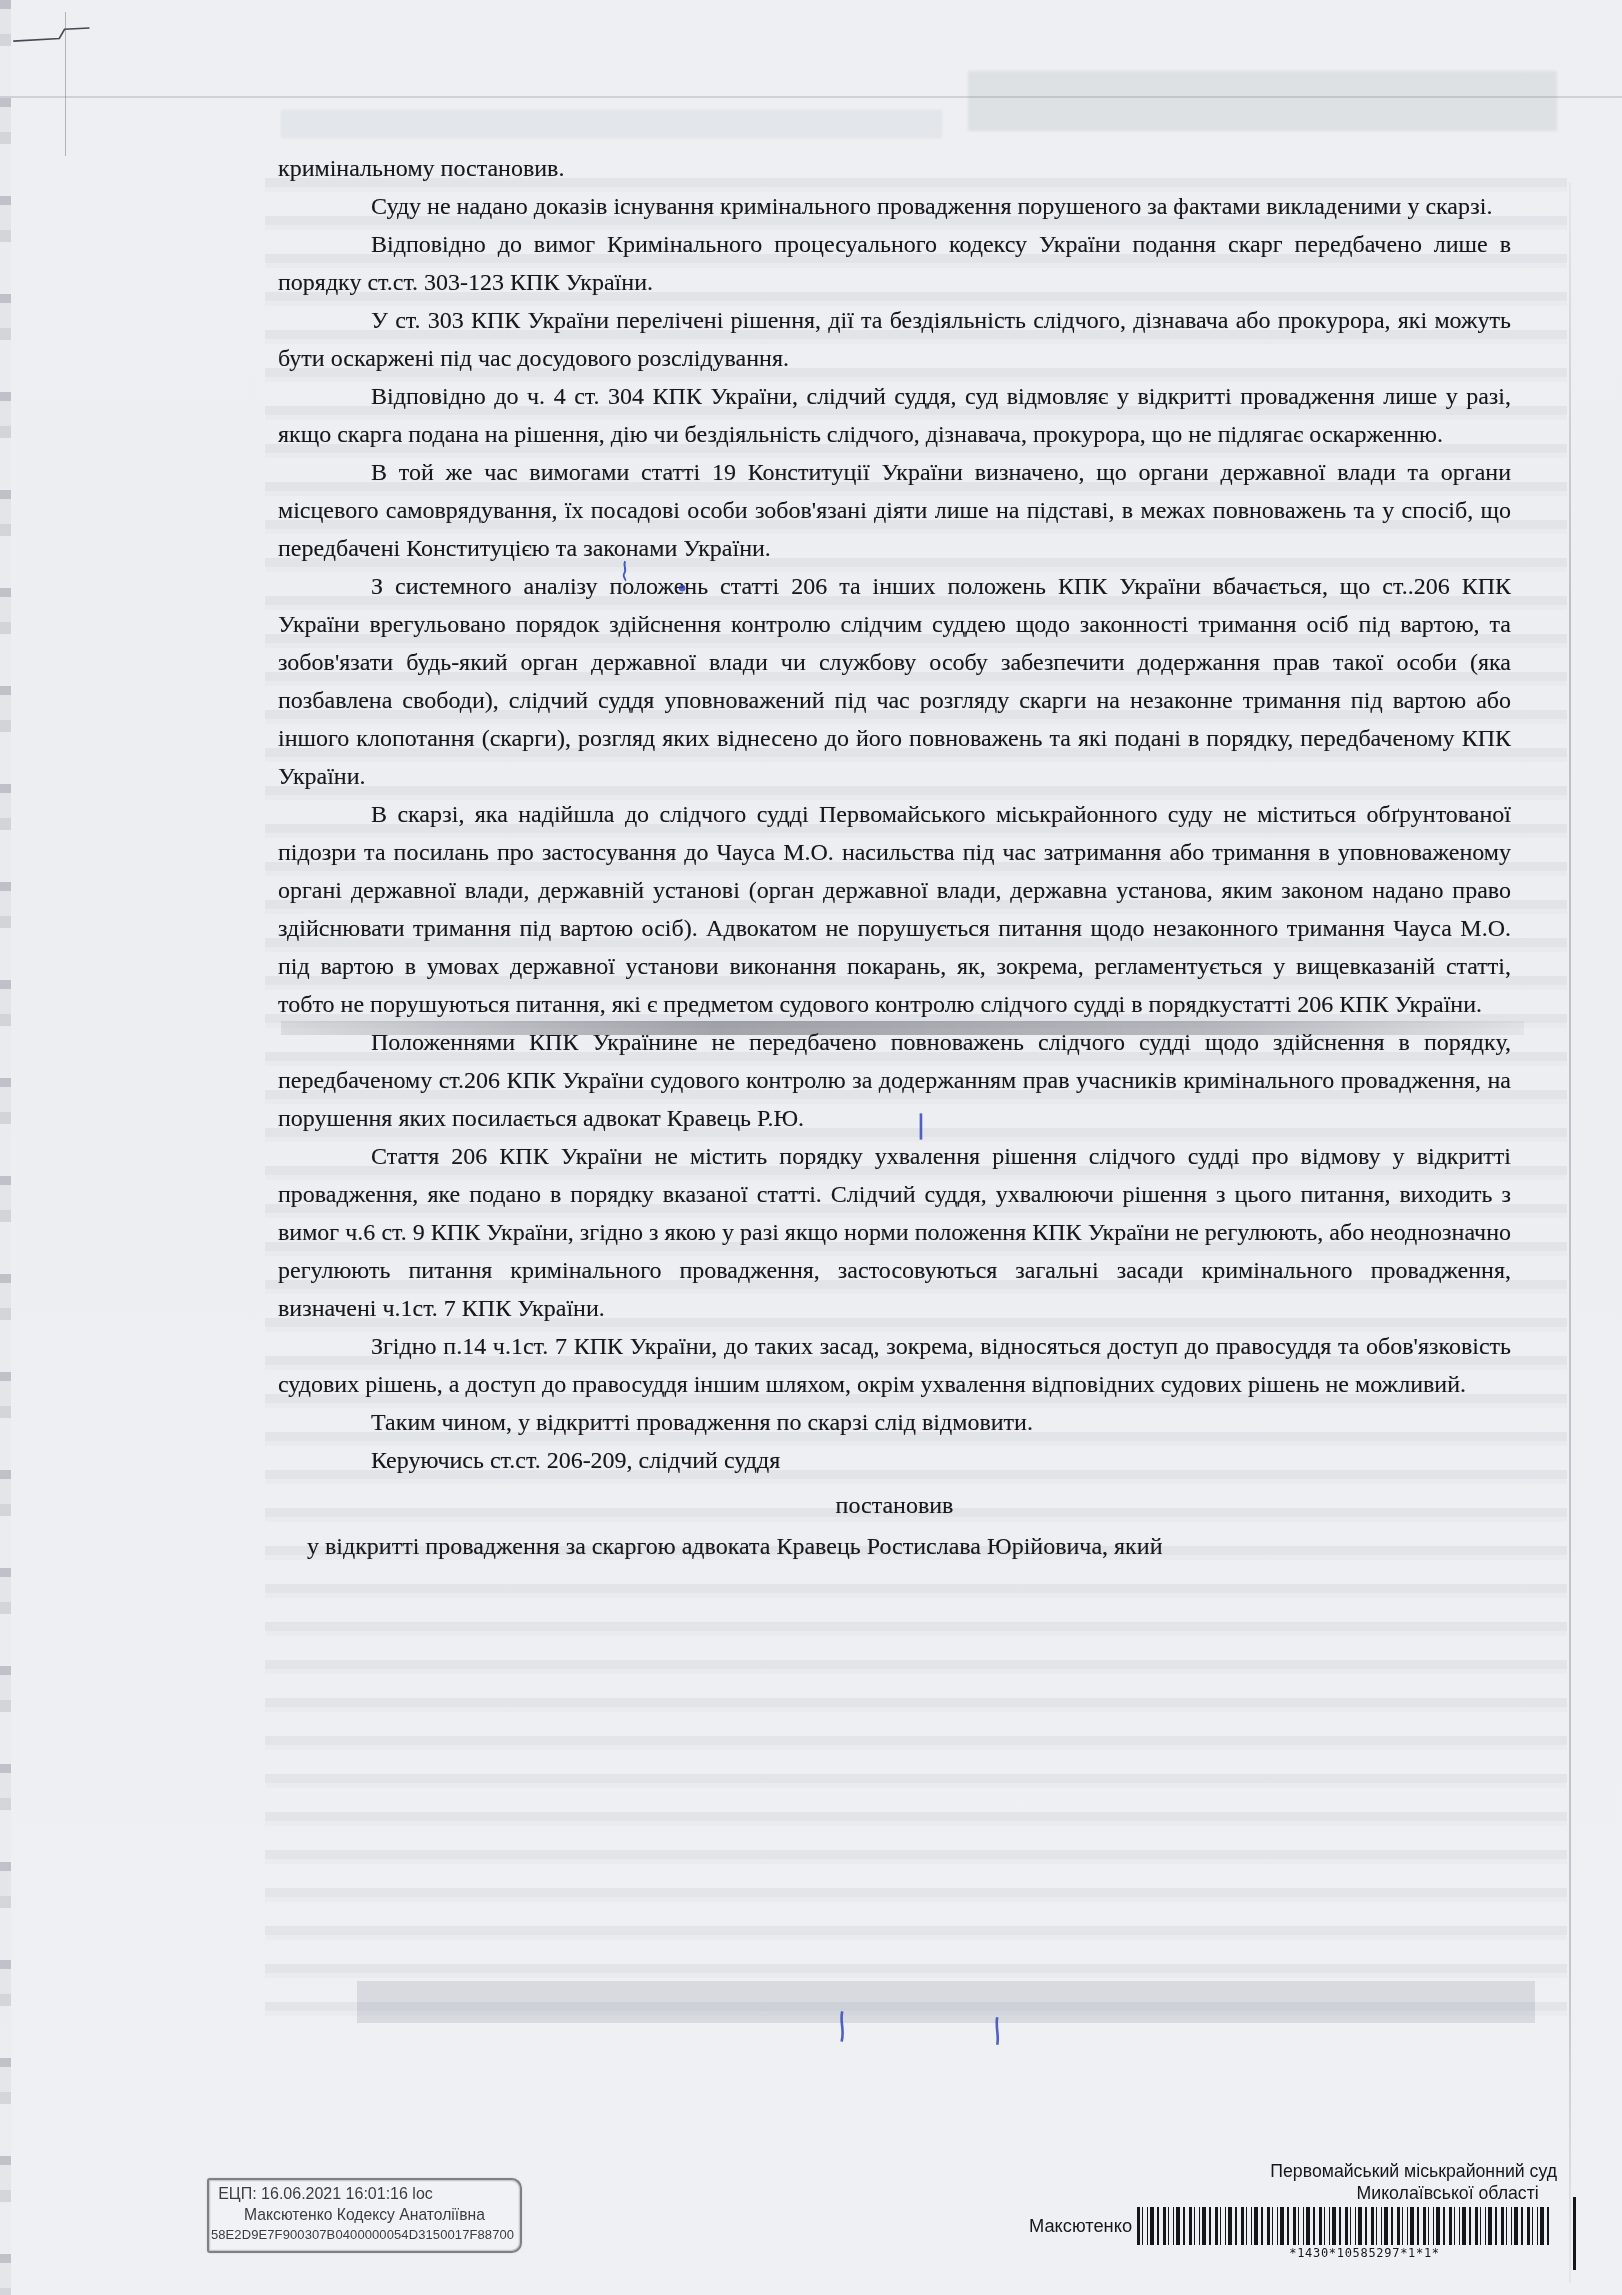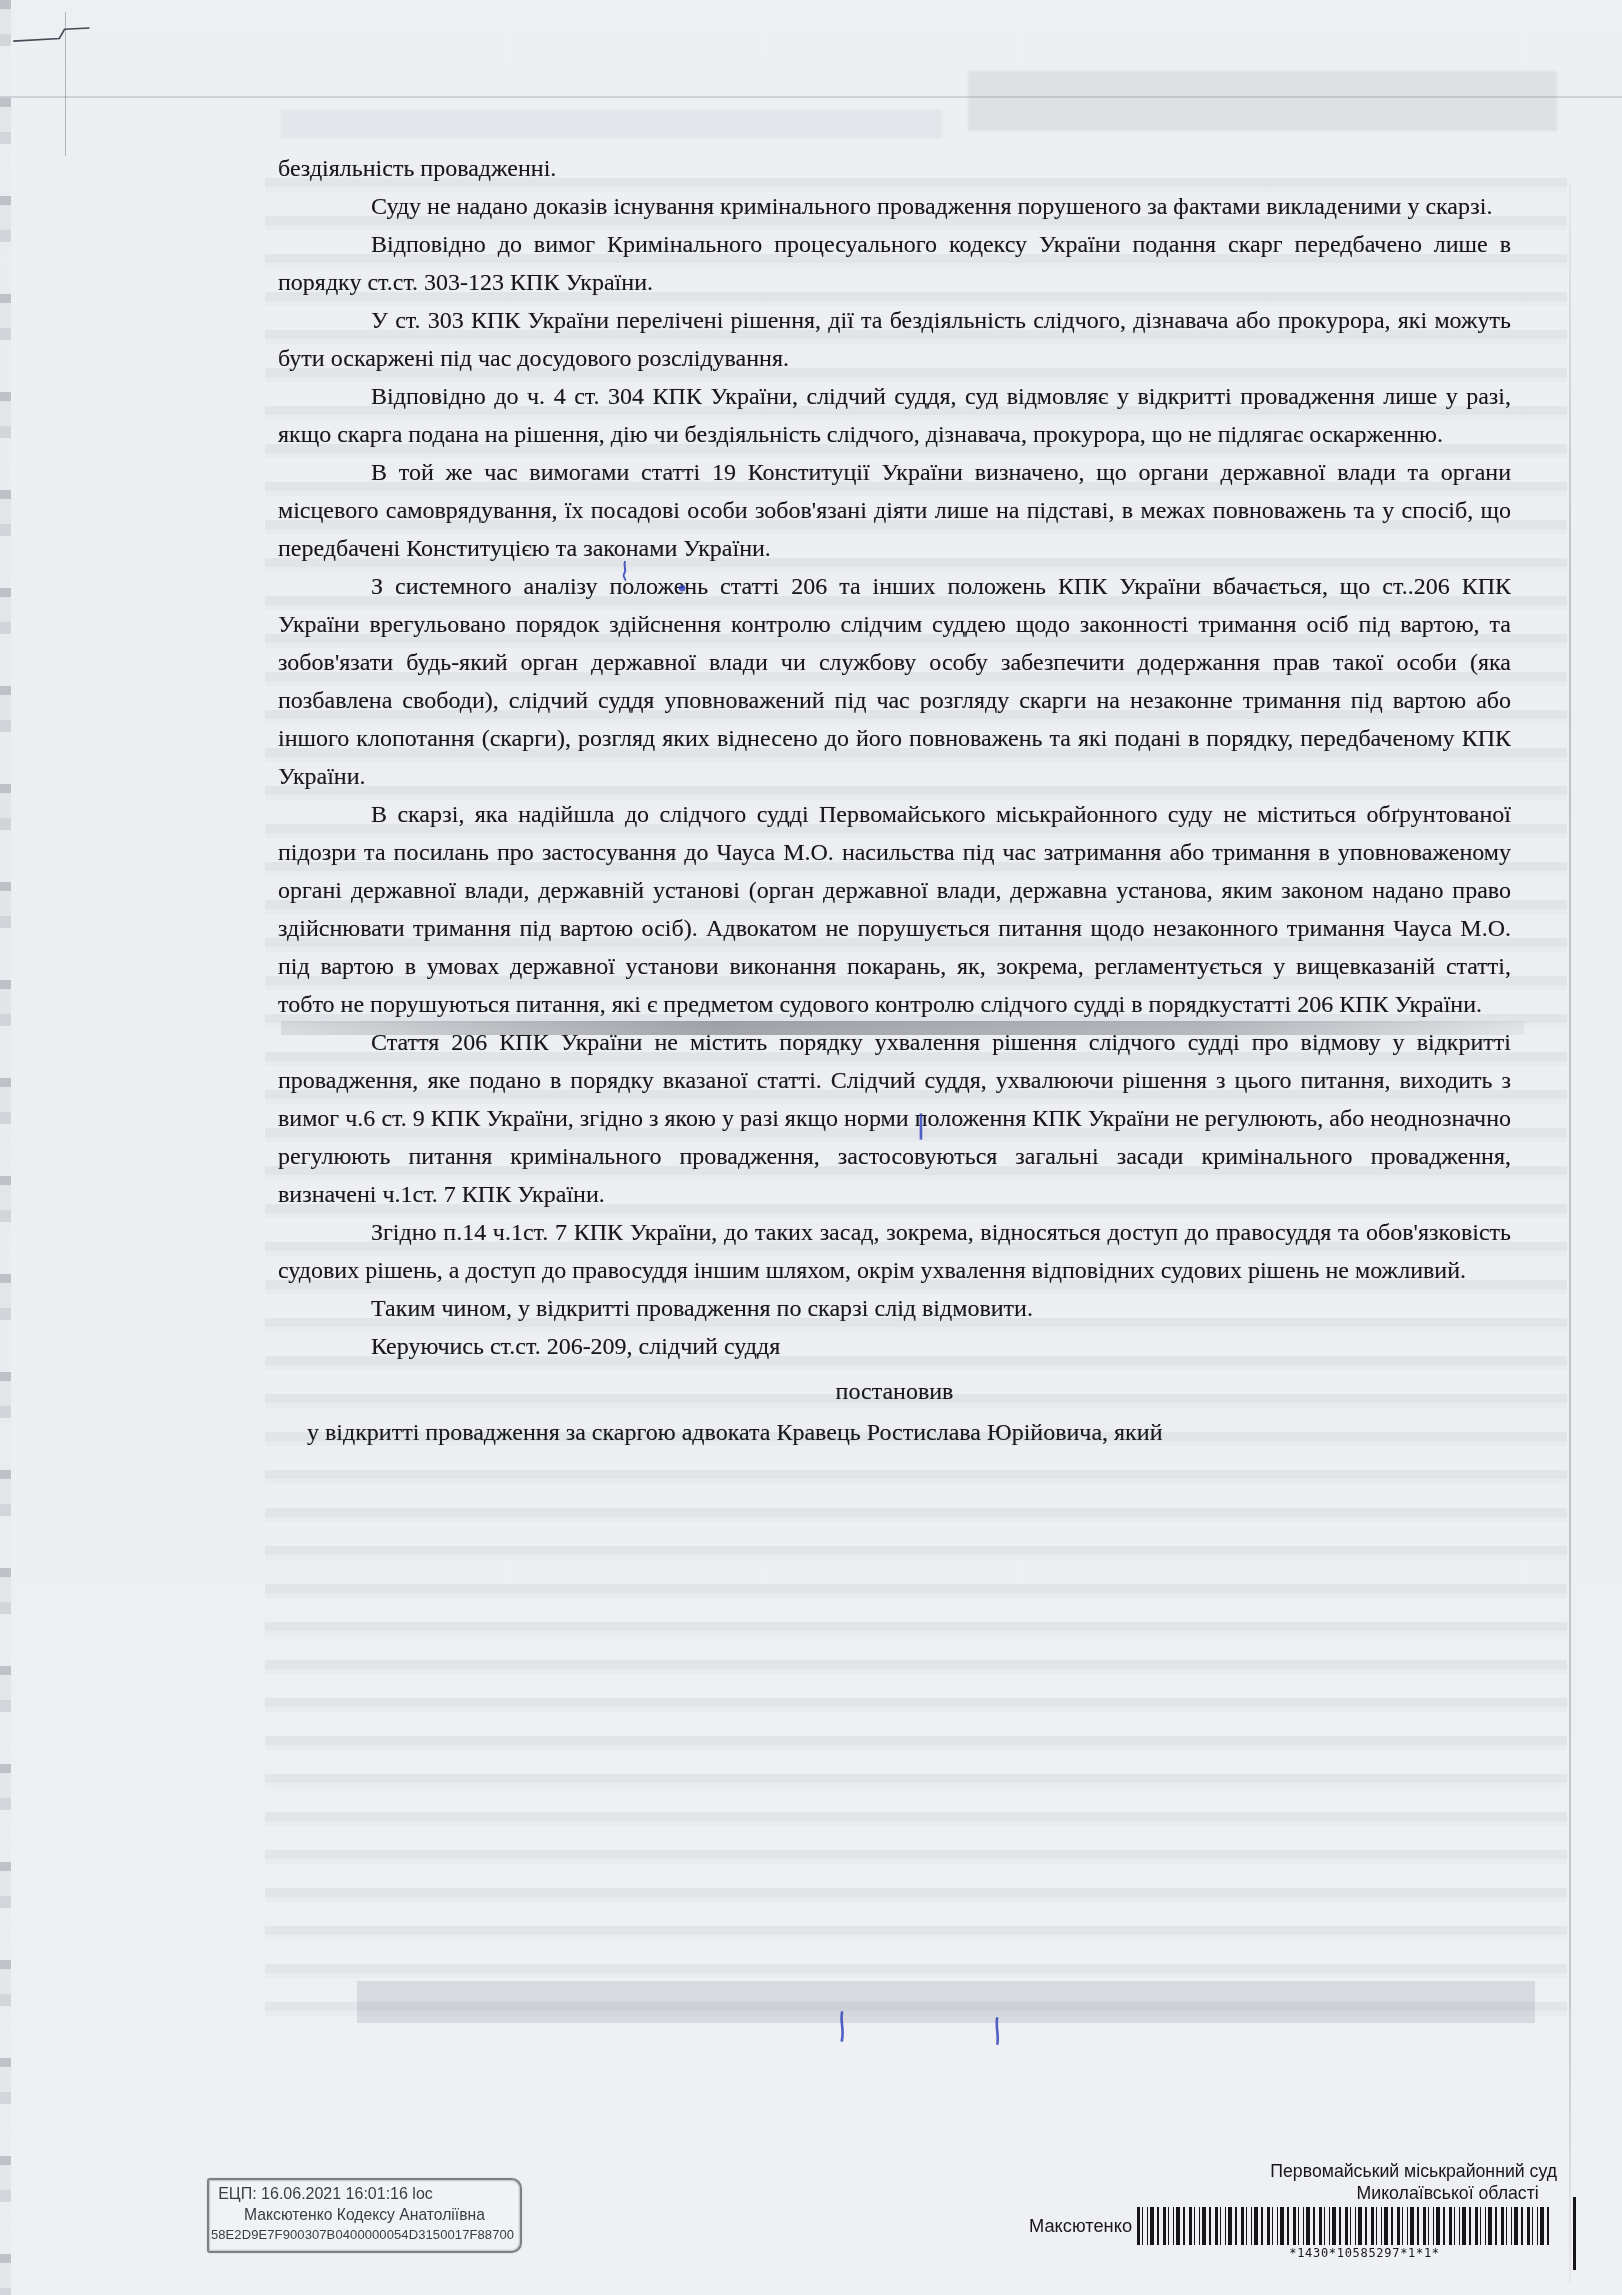--- a/index.html
+++ b/index.html
@@ -150,28 +150,29 @@
     <line x1="6" y1="2" x2="6" y2="42" stroke="#2a3fb8" stroke-width="4" opacity="0.8"></line>
   </svg>
   <svg class="artifact blue-mark" style="left:837px; top:2010px;" width="10.5" height="33" viewBox="0 0 16 50">
     <path d="M8 2 C4 18, 12 30, 7 48" fill="none" stroke="#2a3fb8" stroke-width="4" opacity="0.8"></path>
   </svg>
   <svg class="artifact blue-mark" style="left:992px; top:2016px;" width="10.5" height="30" viewBox="0 0 16 46">
     <path d="M8 2 C5 16, 11 30, 8 44" fill="none" stroke="#2a3fb8" stroke-width="4" opacity="0.8"></path>
   </svg>
 
   <div class="body-text" id="paragraphs">
-      <p class="para noindent">бездіяльність провадженні.</p>
+      <p class="para noindent">кримінальному постановив.</p>
       <p class="para indent">Суду не надано доказів існування кримінального провадження порушеного за фактами викладеними у скарзі.</p>
       <p class="para indent">Відповідно до вимог Кримінального процесуального кодексу України подання скарг передбачено лише в порядку ст.ст. 303-123 КПК України.</p>
       <p class="para indent">У ст. 303 КПК України перелічені рішення, дії та бездіяльність слідчого, дізнавача або прокурора, які можуть бути оскаржені під час досудового розслідування.</p>
       <p class="para indent">Відповідно до ч. 4 ст. 304 КПК України, слідчий суддя, суд відмовляє у відкритті провадження лише у разі, якщо скарга подана на рішення, дію чи бездіяльність слідчого, дізнавача, прокурора, що не підлягає оскарженню.</p>
       <p class="para indent">В той же час вимогами статті 19 Конституції України визначено, що органи державної влади та органи місцевого самоврядування, їх посадові особи зобов'язані діяти лише на підставі, в межах повноважень та у спосіб, що передбачені Конституцією та законами України.</p>
       <p class="para indent">З системного аналізу положень статті 206 та інших положень КПК України вбачається, що ст..206 КПК України врегульовано порядок здійснення контролю слідчим суддею щодо законності тримання осіб під вартою, та зобов'язати будь-який орган державної влади чи службову особу забезпечити додержання прав такої особи (яка позбавлена свободи), слідчий суддя уповноважений під час розгляду скарги на незаконне тримання під вартою або іншого клопотання (скарги), розгляд яких віднесено до його повноважень та які подані в порядку, передбаченому КПК України.</p>
       <p class="para indent">В скарзі, яка надійшла до слідчого судді Первомайського міськрайонного суду не міститься обґрунтованої підозри та посилань про застосування до Чауса М.О. насильства під час затримання або тримання в уповноваженому органі державної влади, державній установі (орган державної влади, державна установа, яким законом надано право здійснювати тримання під вартою осіб). Адвокатом не порушується питання щодо незаконного тримання Чауса М.О.  під вартою в умовах державної установи виконання покарань, як, зокрема, регламентується у вищевказаній статті, тобто не порушуються питання, які є предметом судового контролю слідчого судді в порядкустатті 206 КПК України.</p>
+      <p class="para indent">Положеннями КПК Українине не передбачено повноважень слідчого судді щодо здійснення в порядку, передбаченому ст.206 КПК України судового контролю за додержанням прав учасників кримінального провадження, на порушення яких посилається адвокат Кравець Р.Ю.</p>
       <p class="para indent">Стаття 206 КПК України не містить порядку ухвалення рішення слідчого судді про відмову у відкритті провадження, яке подано в порядку вказаної статті. Слідчий суддя, ухвалюючи рішення з цього питання, виходить з вимог ч.6 ст. 9 КПК України, згідно з якою у разі якщо норми положення КПК України не регулюють, або неоднозначно регулюють питання кримінального провадження, застосовуються загальні засади кримінального провадження, визначені ч.1ст. 7 КПК України.</p>
       <p class="para indent">Згідно п.14 ч.1ст. 7 КПК України, до таких засад, зокрема, відносяться доступ до правосуддя та обов'язковість судових рішень, а доступ до правосуддя іншим шляхом, окрім ухвалення відповідних судових рішень не можливий.</p>
       <p class="para indent">Таким чином, у відкритті провадження по скарзі слід відмовити.</p>
       <p class="para indent">Керуючись ст.ст. 206-209,  слідчий суддя</p>
       <p class="para center">постановив</p>
       <p class="para smallindent">у відкритті провадження за скаргою адвоката Кравець Ростислава Юрійовича, який</p>
     </div>
 
   <div class="stamp">
     <div class="stamp-line1">ЕЦП: 16.06.2021 16:01:16 loc</div>

